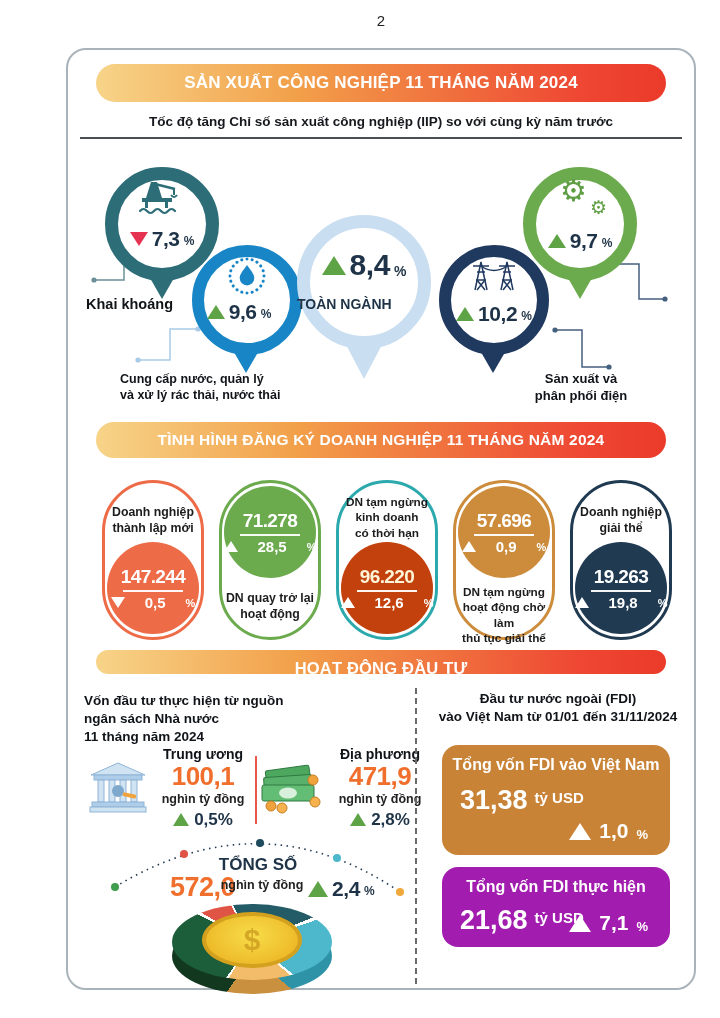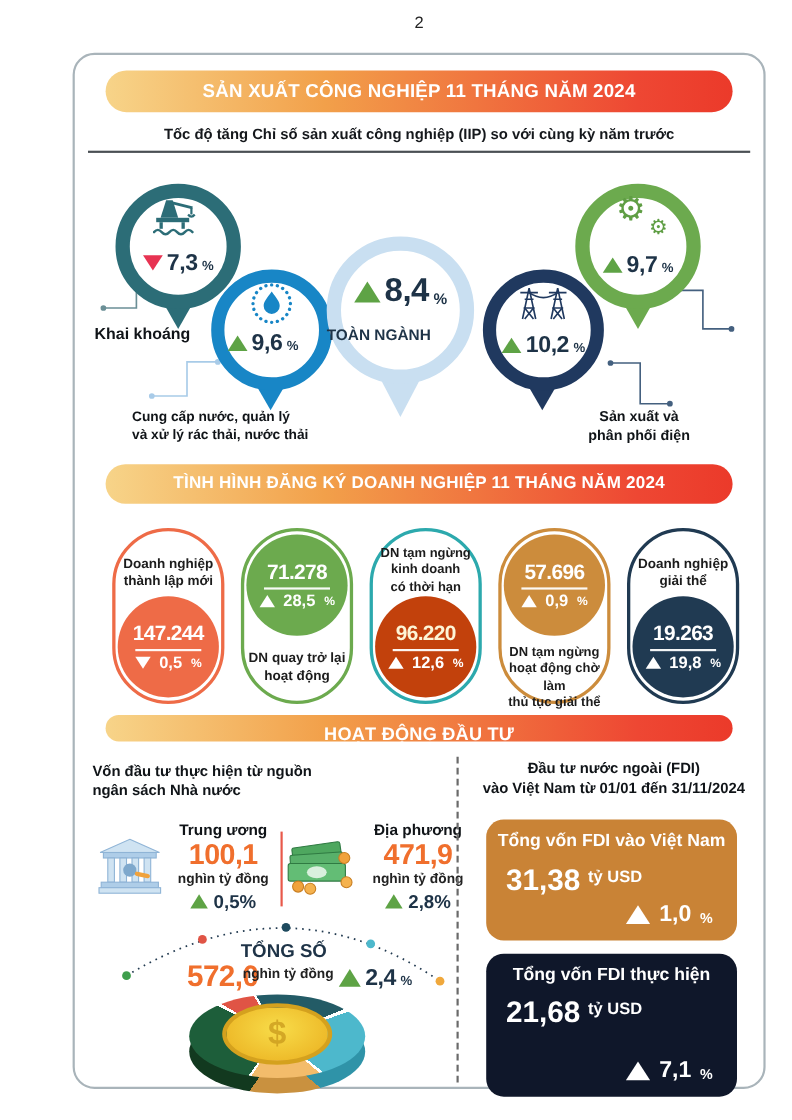--- a/index.html
+++ b/index.html
@@ -16,21 +16,21 @@
   .vrow{position:absolute;display:flex;align-items:center;justify-content:center;gap:4px;}
   .tri{width:0;height:0;display:inline-block;}
   .num{font-weight:bold;color:#1e3347;letter-spacing:-0.4px;line-height:1;}
   .pct{font-weight:bold;color:#1e3347;align-self:flex-end;margin-bottom:2px;line-height:1;}
   .blabel{position:absolute;font-weight:bold;color:#101418;line-height:1.28;}
   .oval{position:absolute;width:102px;height:160px;border-radius:52px;background:#fff;box-sizing:border-box;top:430px;}
   .disc{position:absolute;left:2px;width:92px;height:92px;border-radius:50%;
         display:flex;flex-direction:column;align-items:center;justify-content:center;color:#fff;}
   .dval{font-size:19px;font-weight:bold;letter-spacing:-0.6px;line-height:1;}
   .dline{width:60px;height:2px;background:rgba(255,255,255,.95);margin:4px 0 3px 0;}
-  .dchg{display:flex;align-items:center;gap:8px;font-size:15px;font-weight:bold;line-height:1;justify-content:space-between;}
+  .dchg{display:flex;align-items:center;gap:20px;font-size:15px;font-weight:bold;line-height:1;justify-content:space-between;}
   .dchg .sm{font-size:11px;align-self:flex-end;margin-bottom:1px;}
   .olabel{position:absolute;left:0;right:0;text-align:center;font-size:12.3px;font-weight:600;color:#1c1c1c;line-height:1.3;}
   .stat{position:absolute;width:112px;text-align:center;}
   .stat .slabel{font-size:14px;font-weight:bold;color:#101418;}
   .stat .sval{font-size:26px;font-weight:bold;color:#f06f2d;letter-spacing:-0.5px;line-height:1.15;}
   .stat .sunit{font-size:12.5px;font-weight:600;color:#222;line-height:1.2;}
   .stat .schg{display:flex;align-items:center;justify-content:center;gap:5px;margin-top:3px;
               font-size:17px;font-weight:bold;color:#1e3347;text-align:right;}
   .fdibox{position:absolute;left:374px;width:228px;border-radius:16px;color:#fff;}
   .fdititle{position:absolute;left:0;right:0;top:11px;text-align:center;font-size:16px;font-weight:bold;}
@@ -250,20 +250,21 @@
       </div>
     </div>
 
     <div class="banner" style="top:600px;height:24px;font-size:16.5px;line-height:36px;">HOẠT ĐỘNG ĐẦU TƯ</div>
 
     <div class="a" style="left:0;top:636px;width:626px;height:302px;">
 
       <div class="blabel" style="left:16px;top:6px;font-size:13.5px;line-height:1.35;">
         <div>Vốn đầu tư thực hiện từ nguồn</div>
         <div>ngân sách Nhà nước</div>
+        <div>11 tháng năm 2024</div>
       </div>
 
       <svg width="60" height="58" viewBox="0 0 60 58" style="position:absolute;left:20px;top:74px;">
         <polygon points="30,3 57,15 3,15" fill="#cfe3f2" stroke="#8fb4d6"></polygon>
         <rect x="6" y="15" width="48" height="5" fill="#aecde8" stroke="#8fb4d6"></rect>
         <rect x="10" y="20" width="6" height="22" fill="#cfe3f2" stroke="#8fb4d6"></rect>
         <rect x="21" y="20" width="6" height="22" fill="#cfe3f2" stroke="#8fb4d6"></rect>
         <rect x="32" y="20" width="6" height="22" fill="#cfe3f2" stroke="#8fb4d6"></rect>
         <rect x="43" y="20" width="6" height="22" fill="#cfe3f2" stroke="#8fb4d6"></rect>
         <rect x="4" y="42" width="52" height="5" fill="#aecde8" stroke="#8fb4d6"></rect>
@@ -348,21 +349,21 @@
           <span class="big">31,38</span>
           <span class="unit">tỷ USD</span>
         </div>
         <div class="fdichg">
           <span class="tri" style="border-left:11px solid transparent;border-right:11px solid transparent;border-bottom:17px solid #fff;"></span>
           <span>1,0</span>
           <span class="sm">%</span>
         </div>
       </div>
 
-      <div class="fdibox" style="top:181px;height:130px;background:#0f172a;">
+      <div class="fdibox" style="top:181px;height:80px;background:#a21caf;">
         <div class="fdititle">Tổng vốn FDI thực hiện</div>
         <div class="fdival" style="top:40px;">
           <span class="big">21,68</span>
           <span class="unit">tỷ USD</span>
         </div>
         <div class="fdichg">
           <span class="tri" style="border-left:11px solid transparent;border-right:11px solid transparent;border-bottom:17px solid #fff;"></span>
           <span>7,1</span>
           <span class="sm">%</span>
         </div>

